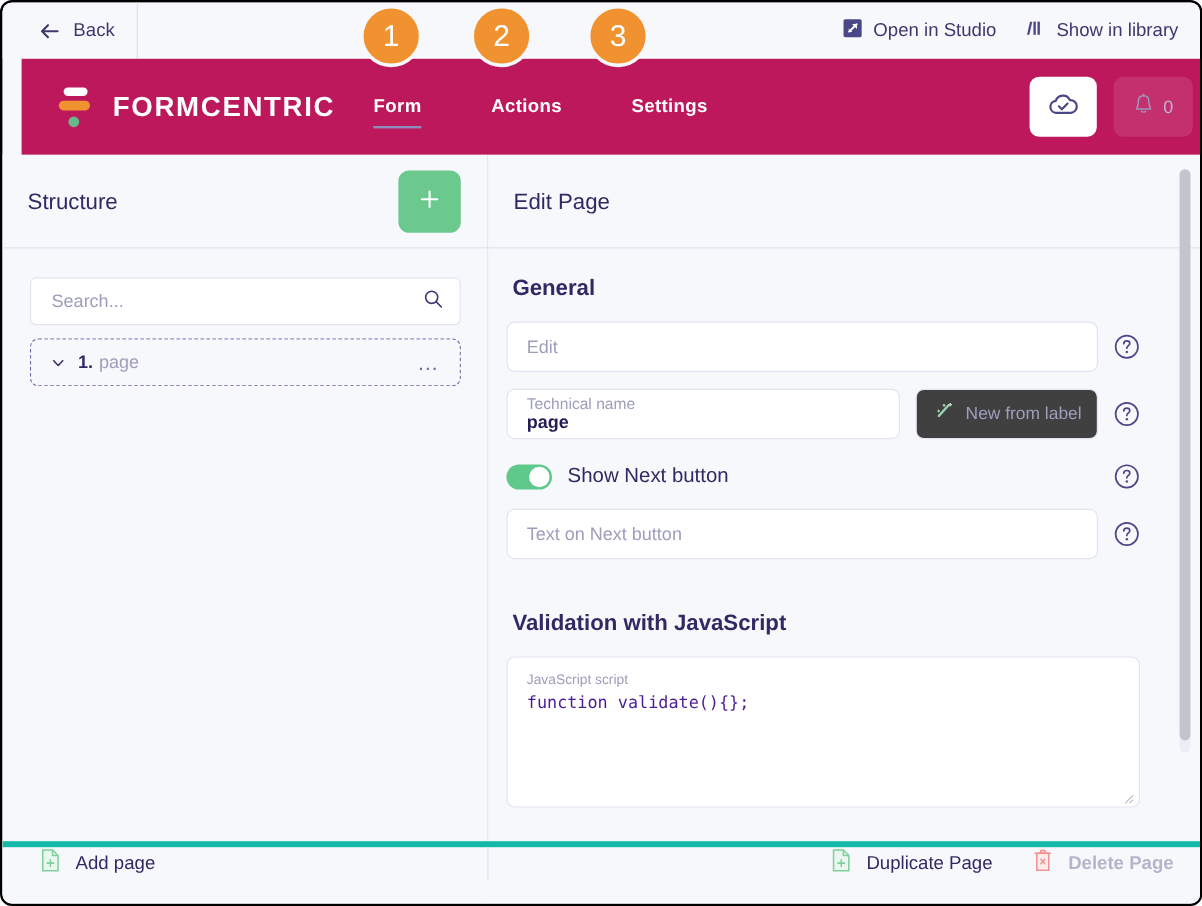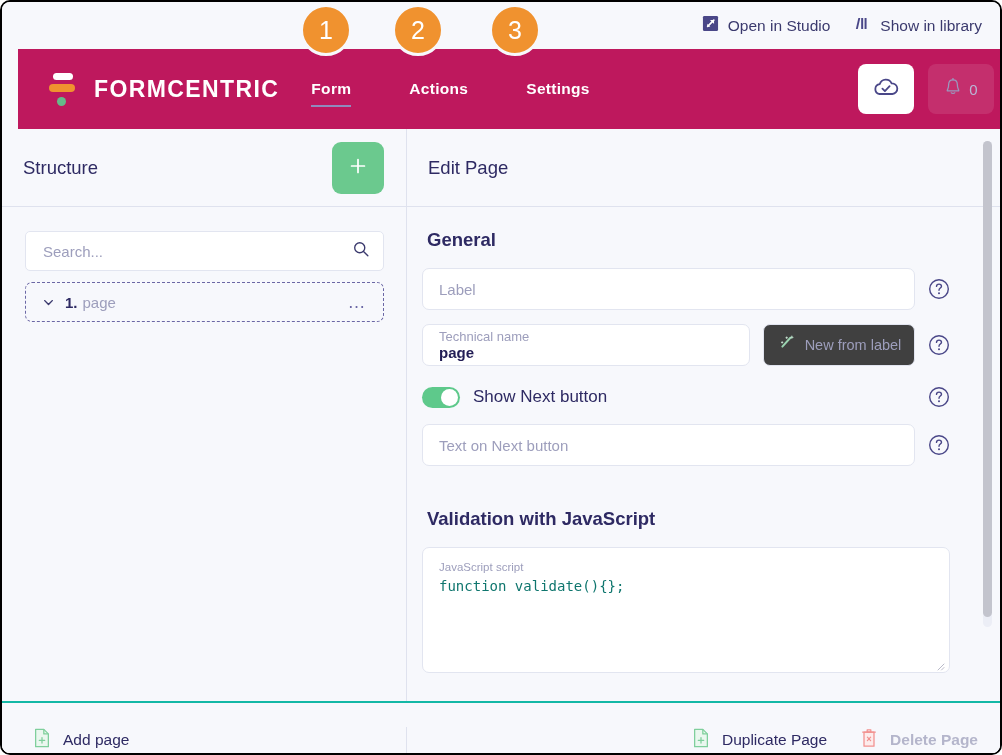--- a/index.html
+++ b/index.html
@@ -230,21 +230,21 @@
     font-size: 17px; color: #2e2a63; flex: 1;
   }
   .code-area {
     height: 126px; background: #fff;
     border: 1px solid #e2e5f0; border-radius: 7px;
     padding: 9px 16px 0 16px; position: relative;
     margin-top: 2px;
   }
   .code-area .mini-label { font-size: 11.5px; color: #9d9ebc; }
   .code-area pre {
-    margin: 3px 0 0 0; font-size: 14px; color: #0f766e;
+    margin: 3px 0 0 0; font-size: 14px; color: #4c1d95;
     font-family: "DejaVu Sans Mono", monospace;
   }
   .resize-grip {
     position: absolute; right: 4px; bottom: 4px; width: 11px; height: 11px;
     cursor: nwse-resize;
   }
 
   
   .scrollbar {
     position: absolute; right: 8px; top: 12px;
@@ -253,22 +253,22 @@
   }
   .scrollthumb {
     width: 9px; height: 476px; border-radius: 5px; background: #c3c4cd;
   }
 
   
   .footer {
     position: absolute; left: 0; bottom: 0;
     width: 100%; height: 52px;
     background: #f7f8fc;
-    border-top: 2px solid #14b8a6;
-    display: flex; align-items: flex-end;
+    border-top: 5px solid #14b8a6;
+    display: flex; align-items: flex-start;
   }
   .footer-left {
     width: 405px; border-right: 1px solid #dfe2ee;
     display: flex; align-items: center; padding-left: 30px;
   }
   .footer-right {
     flex: 1; display: flex; align-items: center;
     justify-content: flex-end; gap: 32px; padding-right: 22px;
   }
   .foot-action {
@@ -276,20 +276,28 @@
     font-size: 15.5px; color: #2e2a63; cursor: pointer;
   }
   .foot-action.disabled { color: #b4b5cb; cursor: default; font-weight: bold; }
 </style>
 </head>
 <body>
 
 <div class="screen">
 
   <div class="topbar">
+    <div class="back-zone">
+      <span class="back-arrow">
+        <svg viewBox="0 0 18 18" width="18" height="18">
+          <path d="M16 9 H3 M8 4 L3 9 L8 14" fill="none" stroke="#3b3a6e" stroke-width="1.7" stroke-linecap="round" stroke-linejoin="round"></path>
+        </svg>
+      </span>
+      <span class="back-label">Back</span>
+    </div>
 
     <div class="top-right">
       <div class="top-action">
         <span>
           <svg viewBox="0 0 18 18" width="17" height="17">
             <rect x="1" y="1" width="16" height="16" rx="1.5" fill="#4a4788"></rect>
             <path d="M12.5 5.5 L6 12" stroke="#fff" stroke-width="1.8" stroke-linecap="round"></path>
             <path d="M12.8 5.2 L12.8 9.6 L8.4 5.2 Z" fill="#fff"></path>
             <path d="M5.6 12.4 L5.6 9.2 L8.8 12.4 Z" fill="#fff"></path>
           </svg>
@@ -406,21 +414,21 @@
     <div class="right-pane">
       <div class="pane-head">
         <span class="pane-title">Edit Page</span>
       </div>
 
       <div class="right-content">
         <h3 class="section-title">General</h3>
 
         <div class="field-row">
           <div class="inp">
-            <span class="ph">Label</span>
+            <span class="ph">Edit</span>
           </div>
           <span class="help">
             <svg viewBox="0 0 22 22" width="22" height="22">
               <circle cx="11" cy="11" r="9.3" fill="none" stroke="#4a4788" stroke-width="1.4"></circle>
               <path d="M8.5 8.4 C8.5 6.8 9.7 6.1 11 6.1 C12.4 6.1 13.5 6.9 13.5 8.3
                        C13.5 10 11 10.2 11 12.2" fill="none" stroke="#4a4788" stroke-width="1.4" stroke-linecap="round"></path>
               <circle cx="11" cy="15.3" r="1" fill="#4a4788"></circle>
             </svg>
           </span>
         </div>

